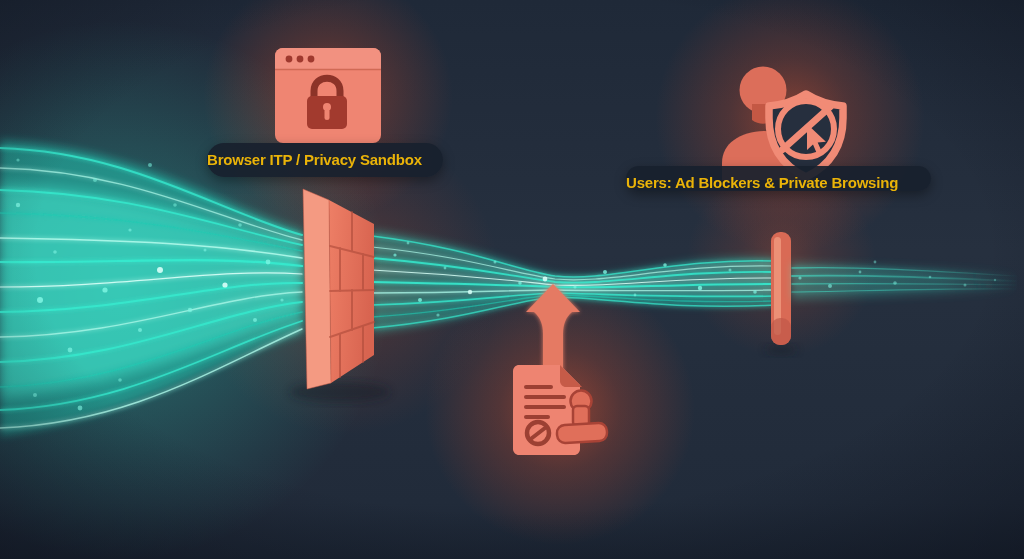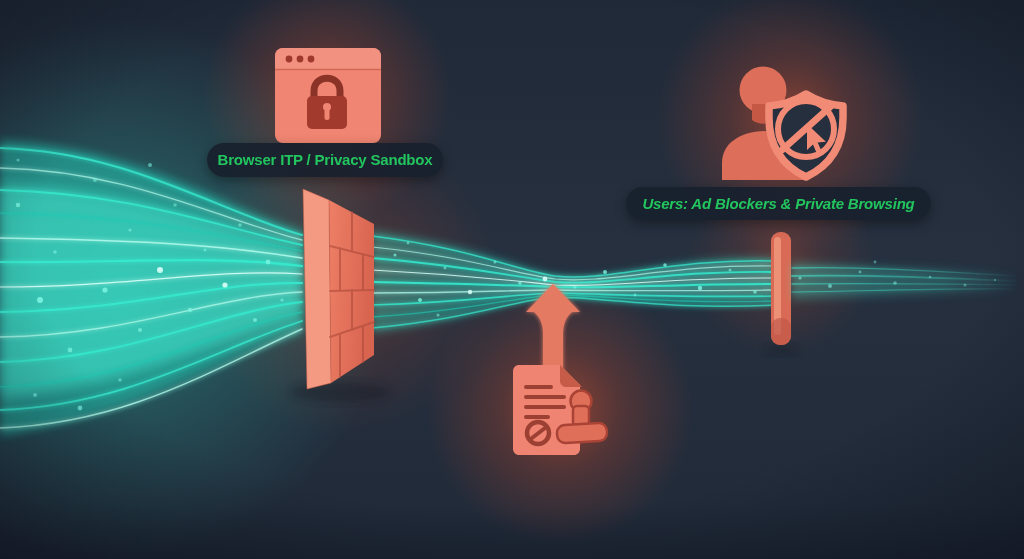--- a/index.html
+++ b/index.html
@@ -3,26 +3,26 @@
 <meta charset="utf-8">
 <style>
   html,body{margin:0;padding:0;background:#10161f;}
   .stage{
     position:relative;width:1024px;height:559px;overflow:hidden;
     background:#232d3d;font-family:"Liberation Sans",sans-serif;
   }
   .stage svg{position:absolute;left:0;top:0;display:block;}
   .pill{
     position:absolute;box-sizing:border-box;height:34px;line-height:34px;
-    background:rgba(24,32,45,0.93);color:#22c55e;border-radius:17px;
-    font-size:15px;font-weight:bold;letter-spacing:-0.2px;text-align:center;
+    background:rgba(24,32,45,0.93);color:#eab308;border-radius:17px;
+    font-size:15px;font-weight:bold;letter-spacing:-0.2px;
     white-space:nowrap;box-shadow:0 4px 12px rgba(0,0,0,0.35);
   }
   .pill-browser{left:207px;top:143px;width:236px;}
-  .pill-users{left:626px;top:187px;width:305px;height:33px;line-height:33px;font-style:italic;}
+  .pill-users{left:626px;top:166px;width:305px;height:25px;line-height:33px;}
   .pill-regs{left:456px;top:470px;width:206px;height:33px;line-height:33px;}
 </style>
 </head>
 <body>
 
 <div class="stage">
 
 <svg width="1024" height="559" viewBox="0 0 1024 559">
   <defs>
     <linearGradient id="bgGrad" x1="0" y1="0" x2="0" y2="1">

